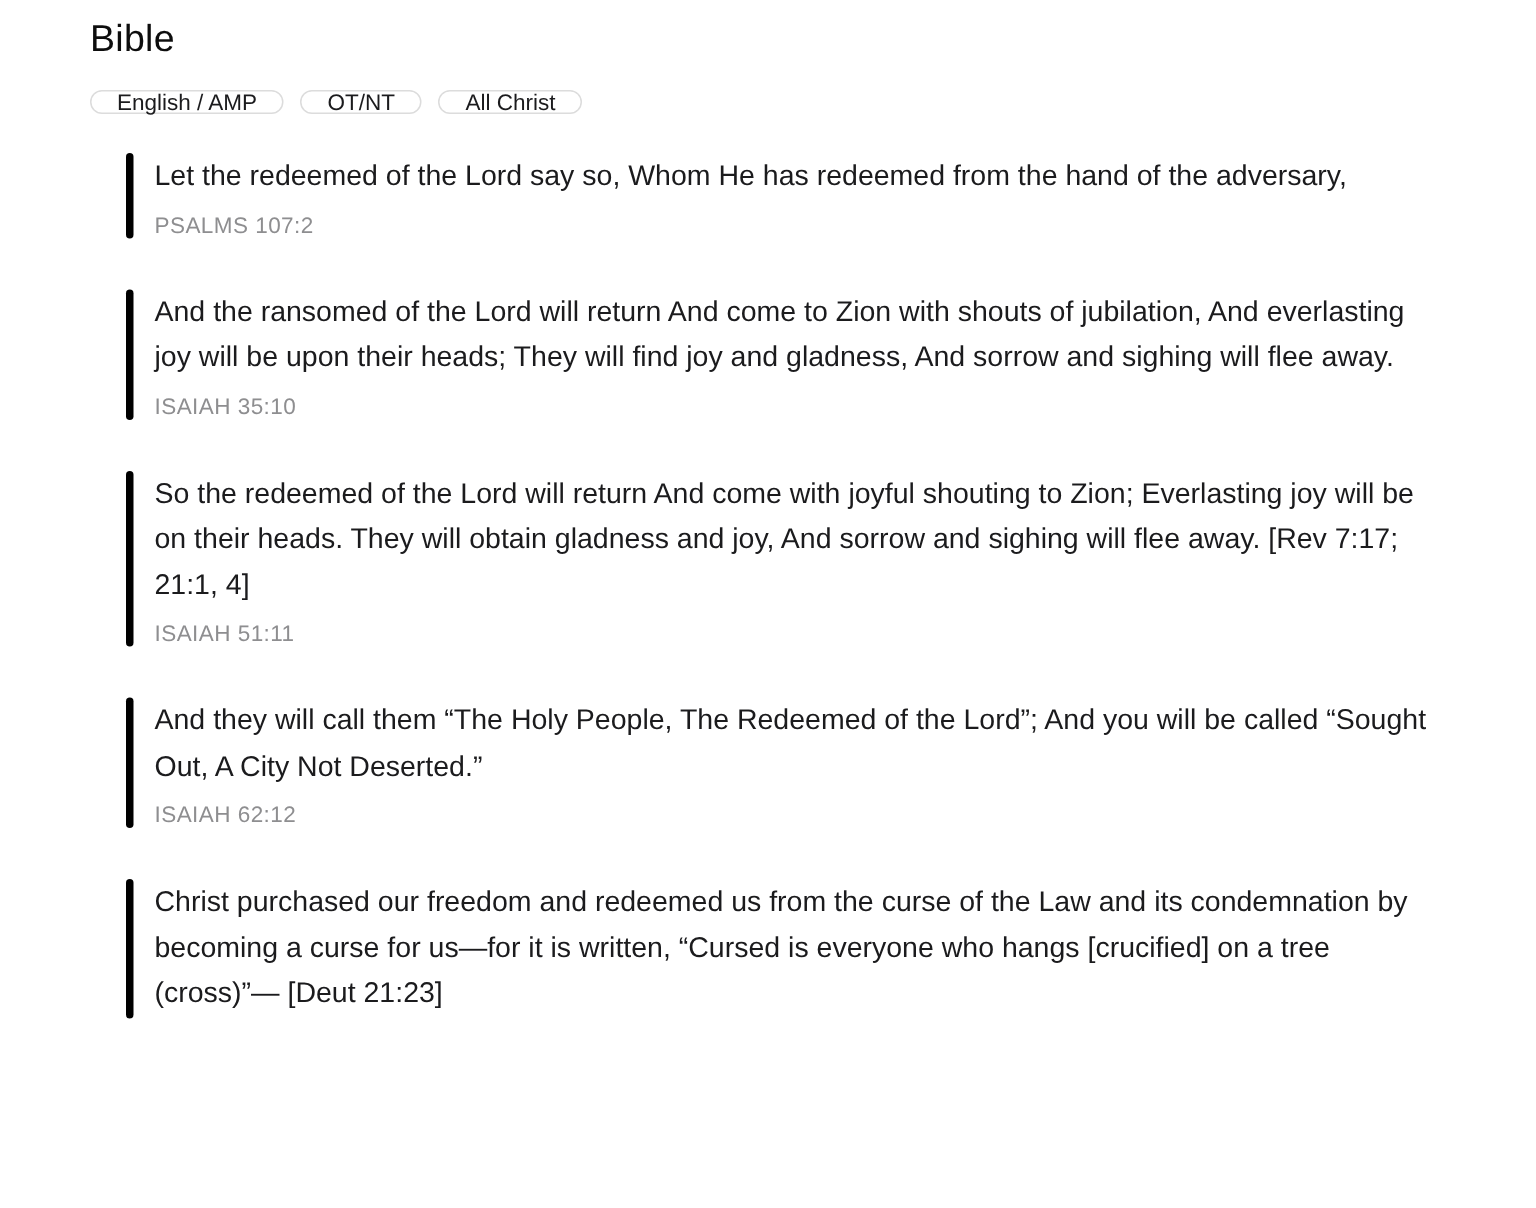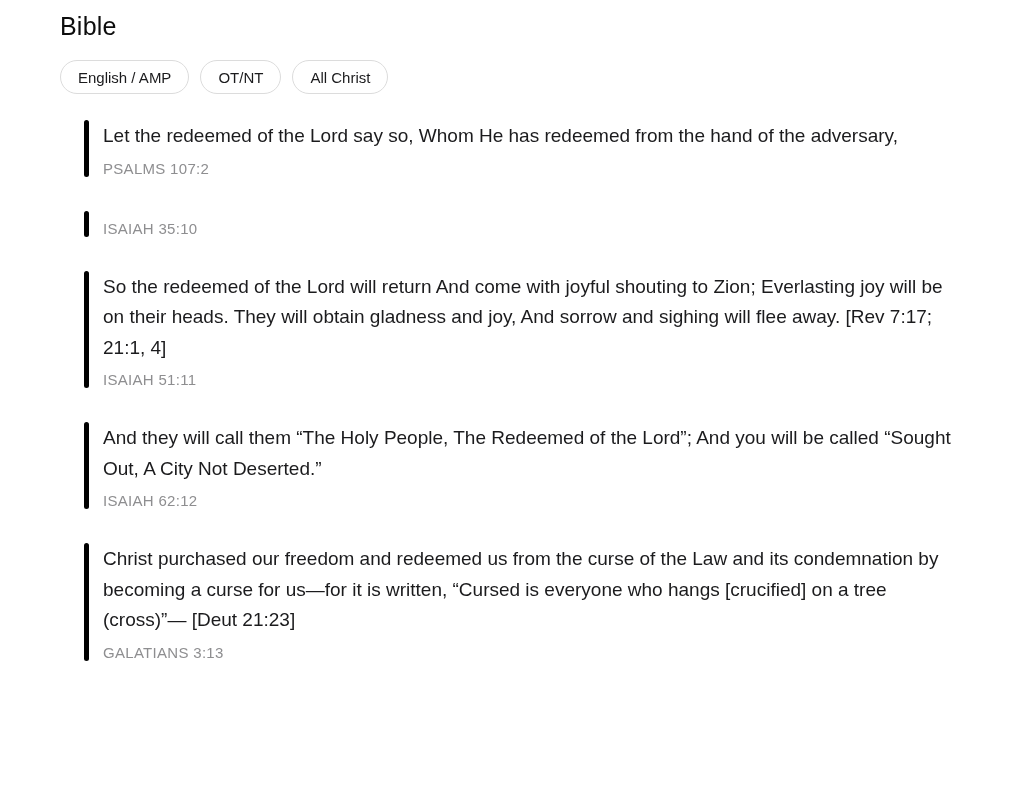--- a/index.html
+++ b/index.html
@@ -24,21 +24,21 @@
   }
   .filter-row {
     display: flex;
     gap: 11px;
     margin-bottom: 26px;
   }
   .pill {
     display: inline-flex;
     align-items: center;
     justify-content: center;
-    height: 34px;
+    height: 16px;
     padding: 0 17px;
     border: 1px solid #dcdcdc;
     border-radius: 999px;
     background: #ffffff;
     font-family: inherit;
     font-size: 15px;
     color: #1b1b1d;
     cursor: pointer;
     white-space: nowrap;
   }
@@ -99,20 +99,21 @@
       <div class="verse-bar"></div>
       <div class="verse-content">
         <div class="verse-text">Let the redeemed of the Lord say so, Whom He has redeemed from the hand of the adversary,</div>
         <div class="verse-ref">PSALMS 107:2</div>
       </div>
     </div>
 
     <div class="verse-item">
       <div class="verse-bar"></div>
       <div class="verse-content">
+        <div class="verse-text">And the ransomed of the Lord will return And come to Zion with shouts of jubilation, And everlasting joy will be upon their heads; They will find joy and gladness, And sorrow and sighing will flee away.</div>
         <div class="verse-ref">ISAIAH 35:10</div>
       </div>
     </div>
 
     <div class="verse-item">
       <div class="verse-bar"></div>
       <div class="verse-content">
         <div class="verse-text">So the redeemed of the Lord will return And come with joyful shouting to Zion; Everlasting joy will be on their heads. They will obtain gladness and joy, And sorrow and sighing will flee away. [Rev 7:17; 21:1, 4]</div>
         <div class="verse-ref">ISAIAH 51:11</div>
       </div>
@@ -123,19 +124,18 @@
       <div class="verse-content">
         <div class="verse-text">And they will call them “The Holy People, The Redeemed of the Lord”; And you will be called “Sought Out, A City Not Deserted.”</div>
         <div class="verse-ref">ISAIAH 62:12</div>
       </div>
     </div>
 
     <div class="verse-item">
       <div class="verse-bar"></div>
       <div class="verse-content">
         <div class="verse-text">Christ purchased our freedom and redeemed us from the curse of the Law and its condemnation by becoming a curse for us—for it is written, “Cursed is everyone who hangs [crucified] on a tree (cross)”— [Deut 21:23]</div>
-        <div class="verse-ref">GALATIANS 3:13</div>
       </div>
     </div>
 
   </div>
 
 </div>
 
 </body></html>

